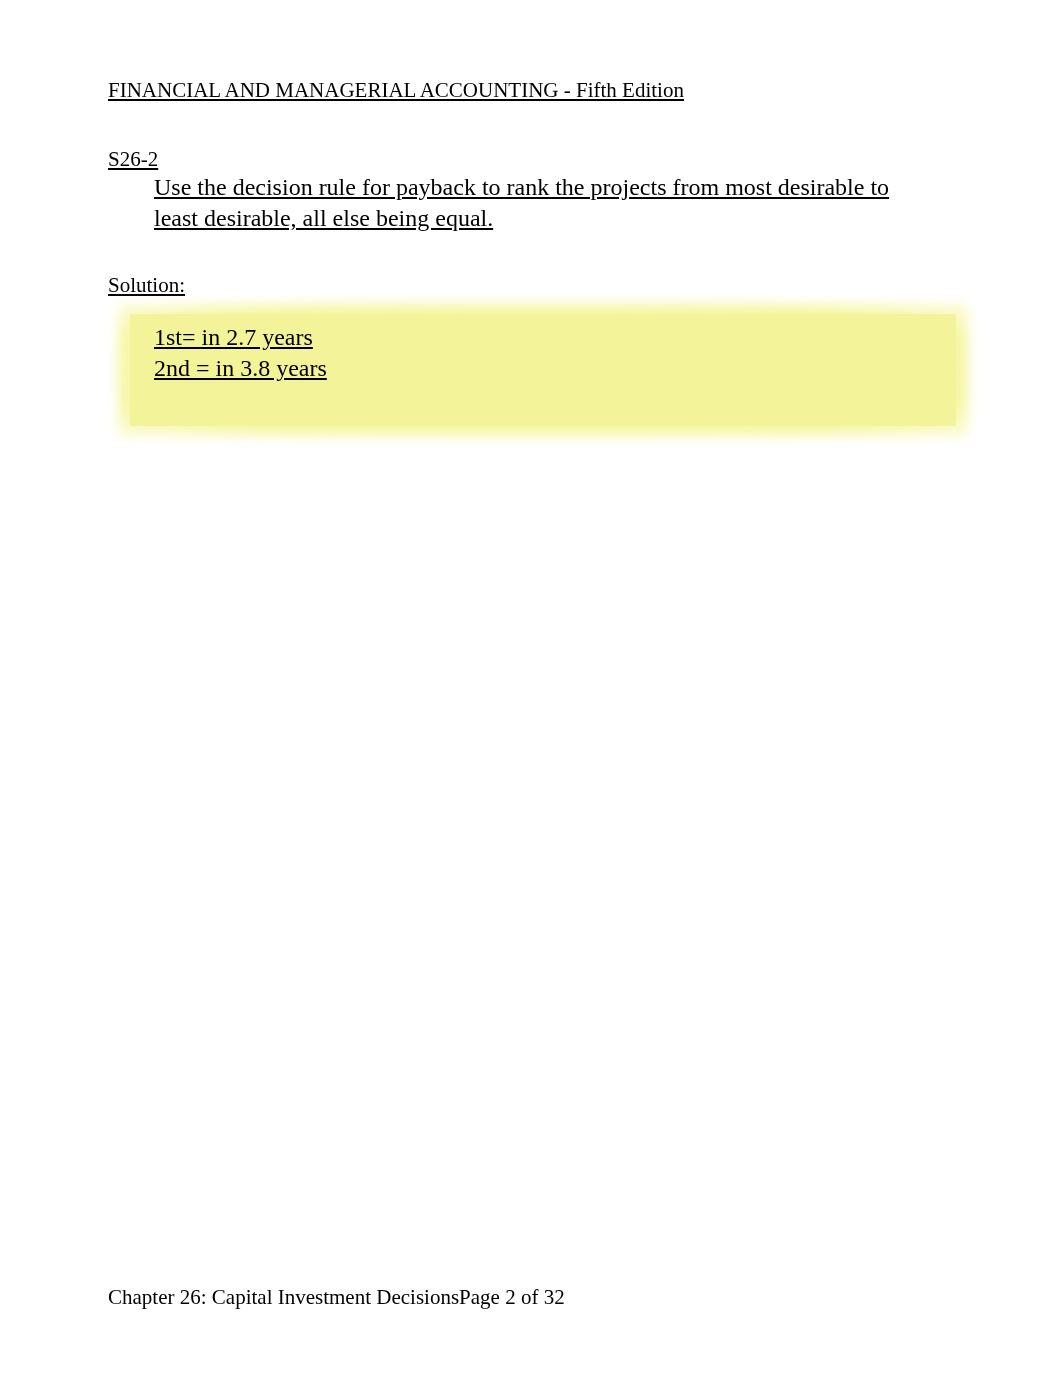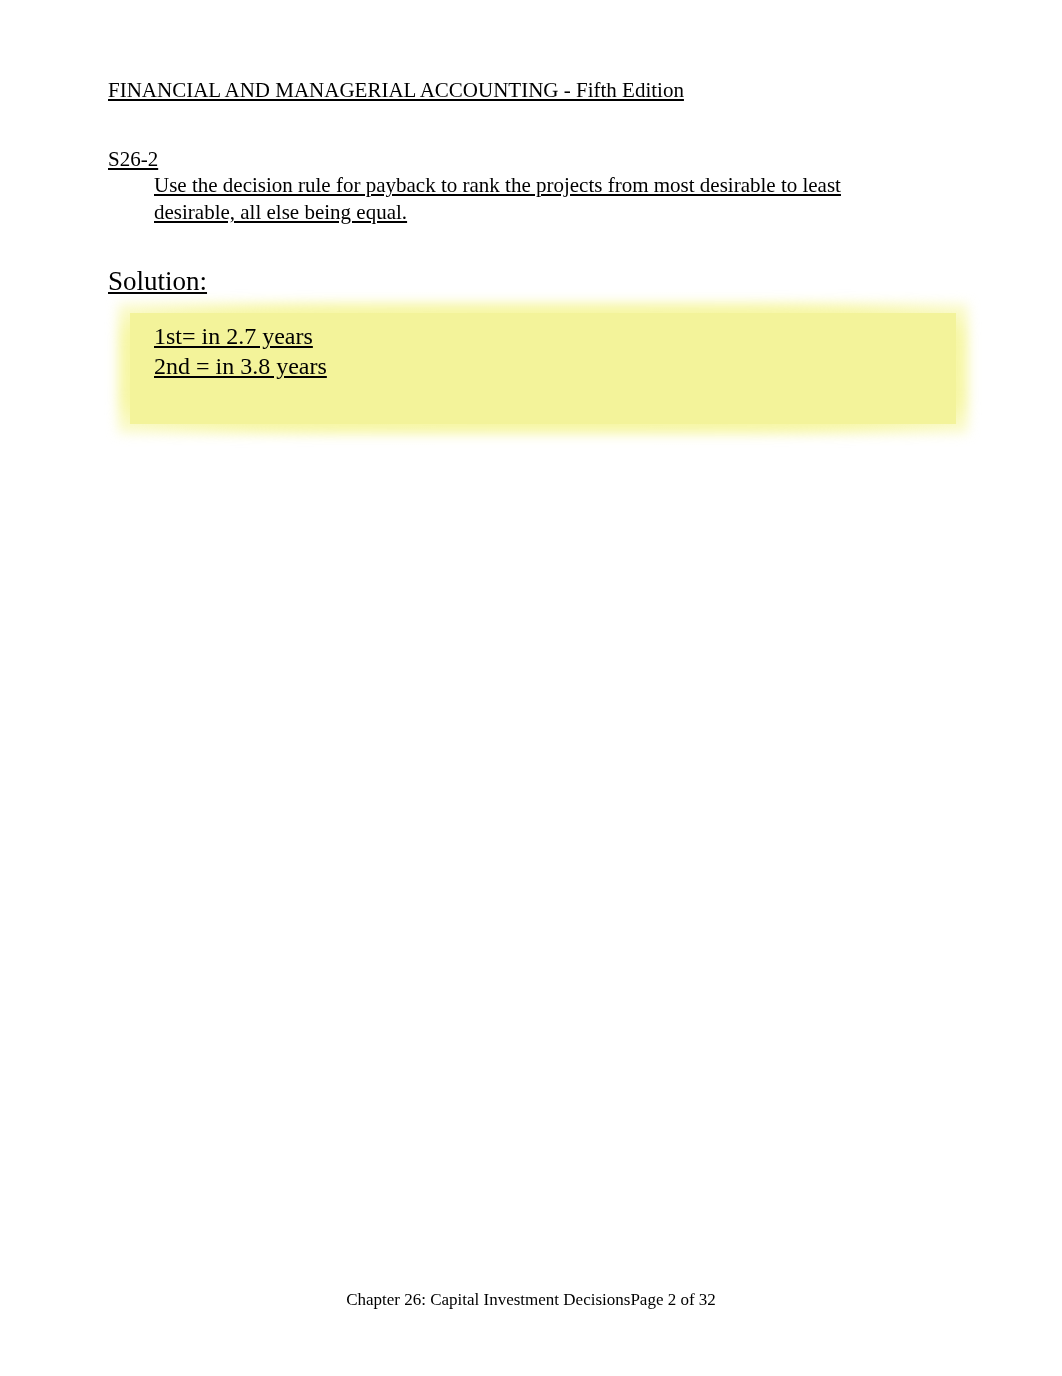--- a/index.html
+++ b/index.html
@@ -23,28 +23,28 @@
   }
   .running-head {
     font-size: 21px;
     margin-bottom: 44px;
   }
   .problem-number {
     font-size: 21px;
     margin-top: 6px;
   }
   .problem-text {
-    font-size: 21px;
+    font-size: 24px;
     line-height: 1.28;
     margin-left: 46px;
     margin-right: 60px;
     margin-bottom: 40px;
   }
   .solution-label {
-    font-size: 27px;
+    font-size: 21px;
     margin-bottom: 22px;
     margin-top: 24px;
   }
   .highlight-block {
     position: relative;
     margin-left: 24px;
     margin-right: 0;
   }
   .highlight-glow {
     position: absolute;
@@ -71,23 +71,23 @@
     font-size: 24px;
     line-height: 1.28;
     padding-left: 22px;
     padding-top: 2px;
   }
   .footer {
     position: absolute;
     bottom: 66px;
     left: 108px;
     right: 108px;
-    font-size: 17px;
+    font-size: 21px;
     display: flex;
-    justify-content: center;
+    justify-content: flex-start;
   }
 </style>
 </head>
 <body>
 
 <div class="page">
 
   <div class="running-head">FINANCIAL AND MANAGERIAL ACCOUNTING - Fifth Edition</div>
 
   <div class="problem-number">S26-2</div>

